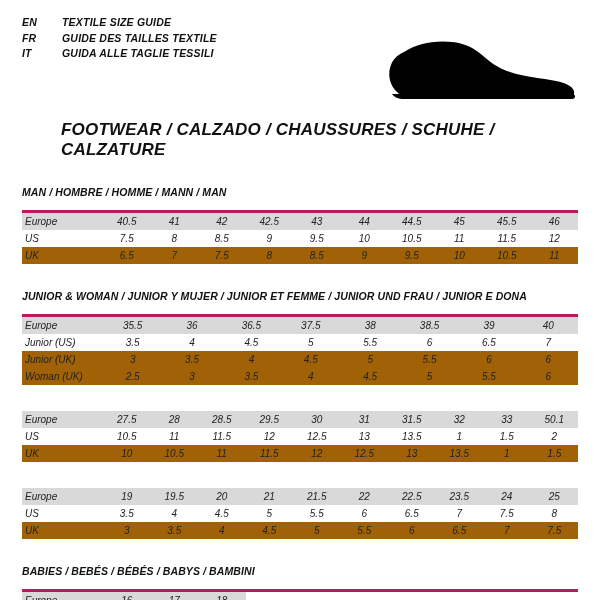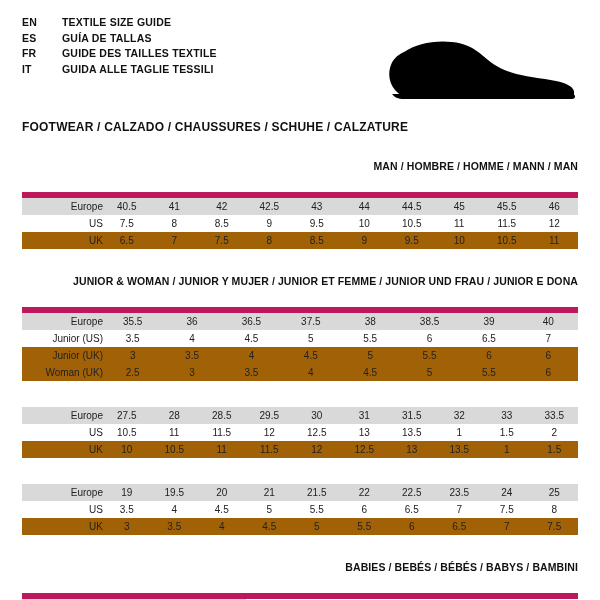--- a/index.html
+++ b/index.html
@@ -13,20 +13,21 @@
     font-family: "Liberation Sans", sans-serif;
     color: #1a1a1a;
     overflow: hidden;
   }
   .page {
     position: relative;
     width: 600px;
     height: 600px;
     box-sizing: border-box;
     padding: 16px 22px 0 22px;
+    font-style: italic;
   }
 
   
   .header {
     position: relative;
     height: 92px;
   }
   .lang-table {
     border-collapse: collapse;
     font-size: 10.5px;
@@ -49,58 +50,58 @@
     position: absolute;
     top: 22px;
     right: 2px;
     width: 190px;
     height: 66px;
   }
   .shoe-wrap svg { display: block; }
 
   .footwear-title {
     margin-top: 12px;
-    font-size: 12px;
+    font-size: 17px;
     font-weight: bold;
     letter-spacing: 0.2px;
     color: #111;
+    margin-left: 39px;
   }
 
   
   .section {
     margin-top: 26px;
   }
   .section:first-of-type {
     margin-top: 30px;
   }
   .section-title {
     font-size: 10.5px;
     font-weight: bold;
     color: #111;
-    padding-bottom: 20px;
-    border-bottom: 6px solid #be185d;
+    padding-bottom: 12px;
+    border-bottom: 3px solid #be185d;
     letter-spacing: 0.1px;
-    text-align: right;
   }
   table.sizes {
     border-collapse: collapse;
     width: 100%;
     table-layout: fixed;
     font-size: 10px;
   }
   table.sizes td {
     height: 17px;
     line-height: 17px;
     padding: 0;
     text-align: center;
     color: #222;
     white-space: nowrap;
   }
   table.sizes td.rowlabel {
-    text-align: right;
+    text-align: left;
     padding-left: 3px;
     color: #222;
   }
   tr.shaded td {
     background: #d9d9d9;
   }
   tr.alt td {
     background: #a16207;
   }
   .narrow-label { width: 78px; }
@@ -110,24 +111,20 @@
 <body>
 
 <div class="page">
 
   <div class="header">
     <table class="lang-table">
       <tbody>
         <tr>
           <td class="lang-code">EN</td>
           <td class="lang-title">TEXTILE SIZE GUIDE</td>
-        </tr>
-        <tr>
-          <td class="lang-code">ES</td>
-          <td class="lang-title">GUÍA DE TALLAS</td>
         </tr>
         <tr>
           <td class="lang-code">FR</td>
           <td class="lang-title">GUIDE DES TAILLES TEXTILE</td>
         </tr>
         <tr>
           <td class="lang-code">IT</td>
           <td class="lang-title">GUIDA ALLE TAGLIE TESSILI</td>
         </tr>
       </tbody>
@@ -249,21 +246,21 @@
           <td class="rowlabel narrow-label">Europe</td>
           <td>27.5</td>
           <td>28</td>
           <td>28.5</td>
           <td>29.5</td>
           <td>30</td>
           <td>31</td>
           <td>31.5</td>
           <td>32</td>
           <td>33</td>
-          <td>33.5</td>
+          <td>50.1</td>
         </tr>
         <tr>
           <td class="rowlabel narrow-label">US</td>
           <td>10.5</td>
           <td>11</td>
           <td>11.5</td>
           <td>12</td>
           <td>12.5</td>
           <td>13</td>
           <td>13.5</td>

